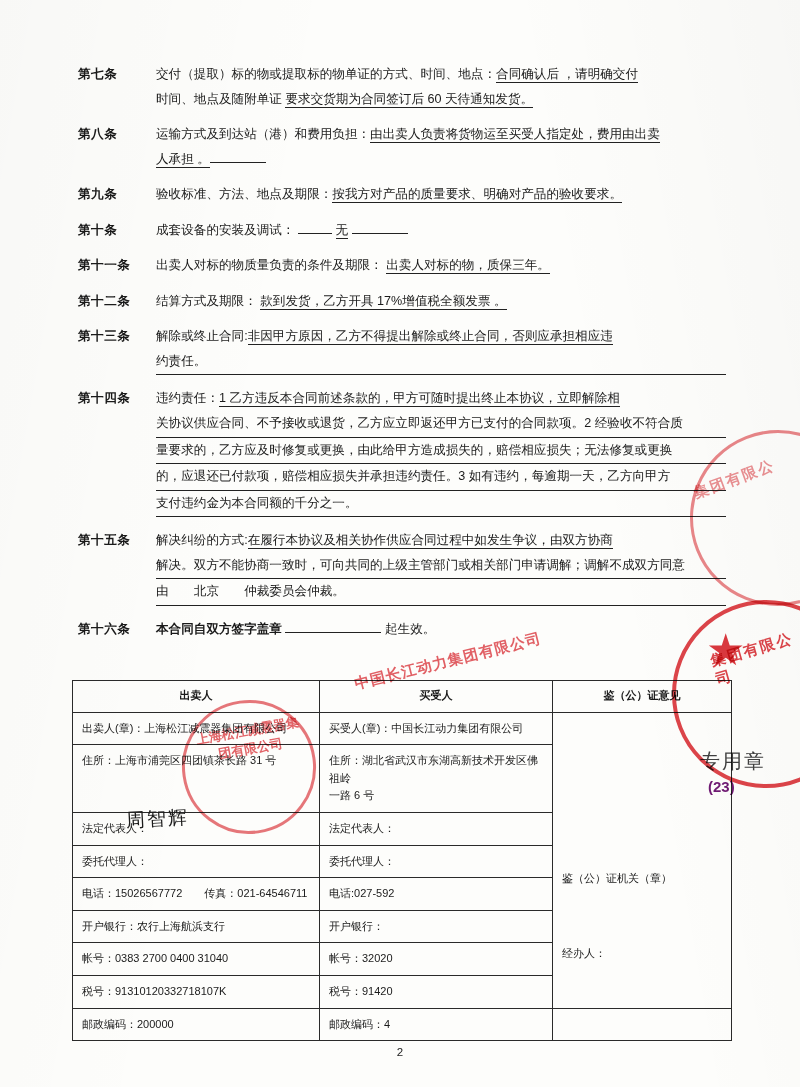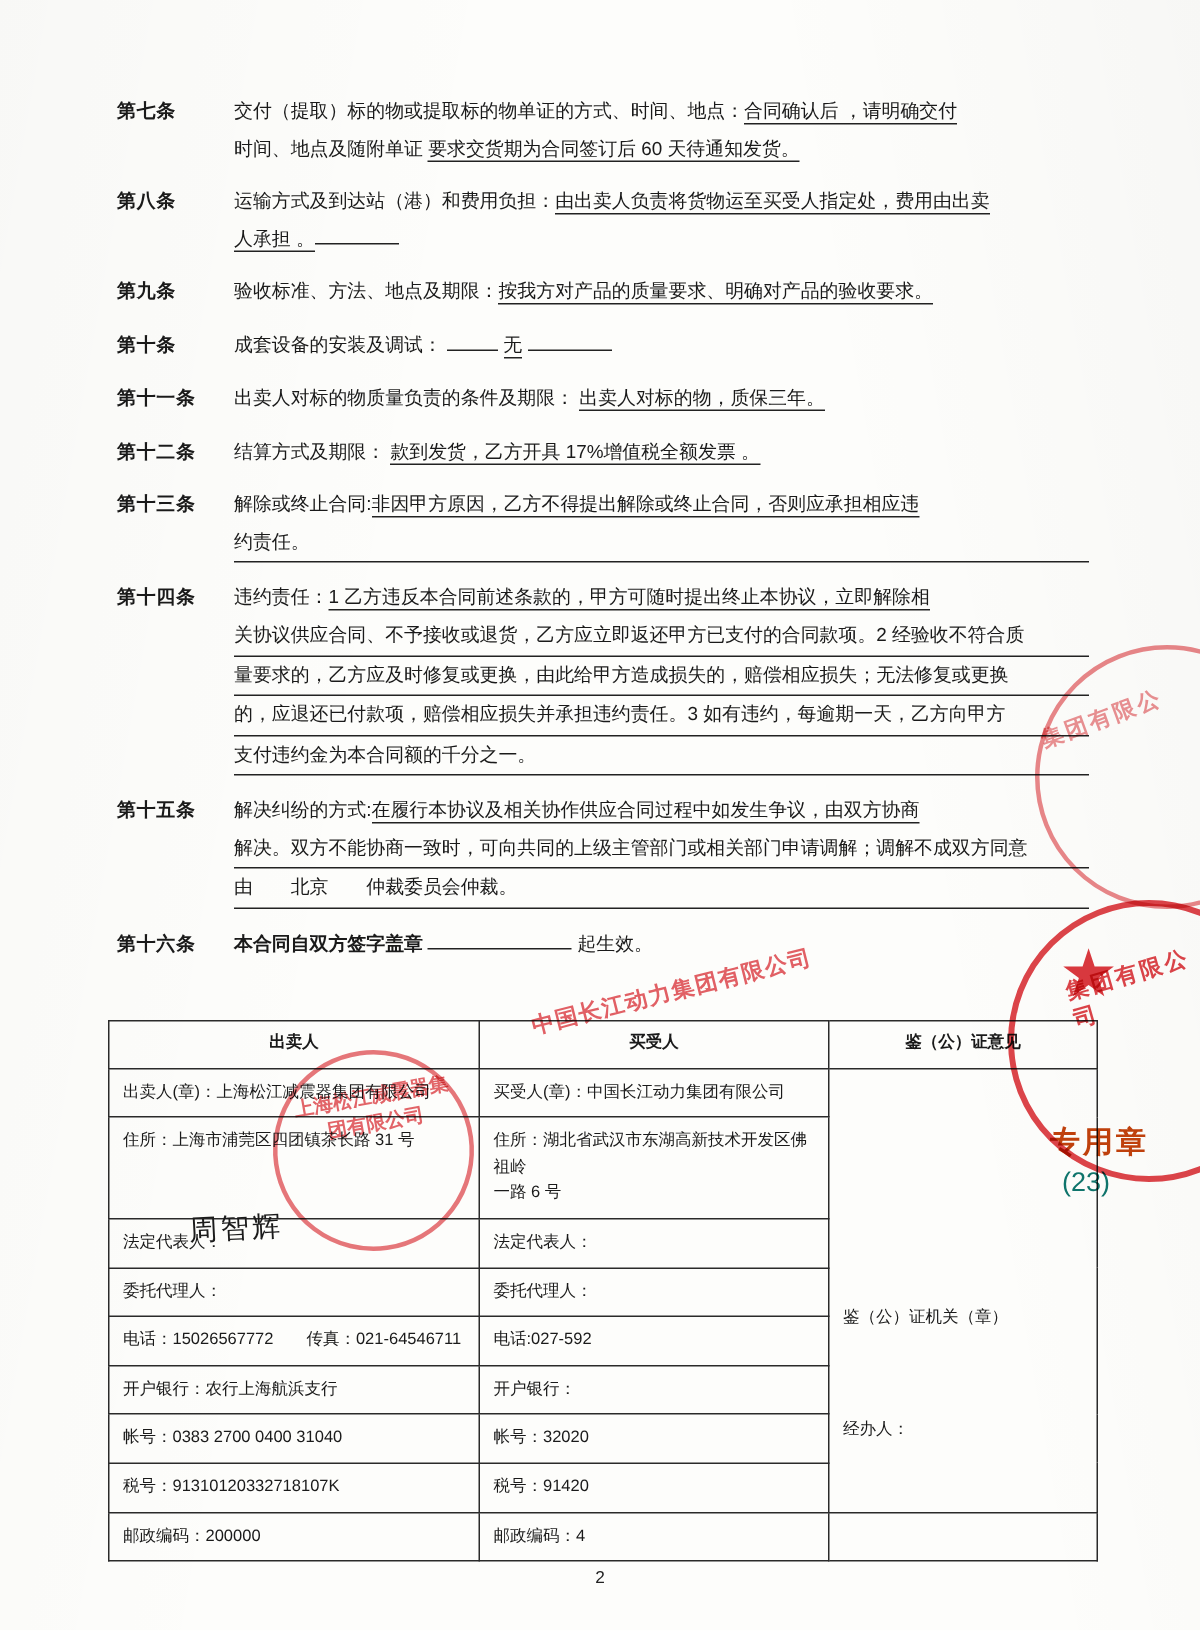--- a/index.html
+++ b/index.html
@@ -180,35 +180,35 @@
   .arc-top-r2 {
     top: 470px;
     left: 692px;
     transform: rotate(-20deg);
     opacity: 0.5;
   }
   .stamp-special {
     position: absolute;
     top: 748px;
     left: 700px;
-    color: #c2410c;
-    font-weight: bold;
+    color: #404040;
+    font-weight: normal;
     font-size: 20px;
     letter-spacing: 2px;
     z-index: 6;
     pointer-events: none;
     mix-blend-mode: multiply;
   }
   .stamp-num {
     position: absolute;
     top: 778px;
     left: 708px;
-    color: #0f766e;
-    font-size: 18px;
-    font-weight: normal;
+    color: #701a75;
+    font-size: 15px;
+    font-weight: bold;
     z-index: 6;
     pointer-events: none;
     mix-blend-mode: multiply;
   }
   
   .stamp-seller {
     top: 700px;
     left: 182px;
     width: 128px;
     height: 128px;

